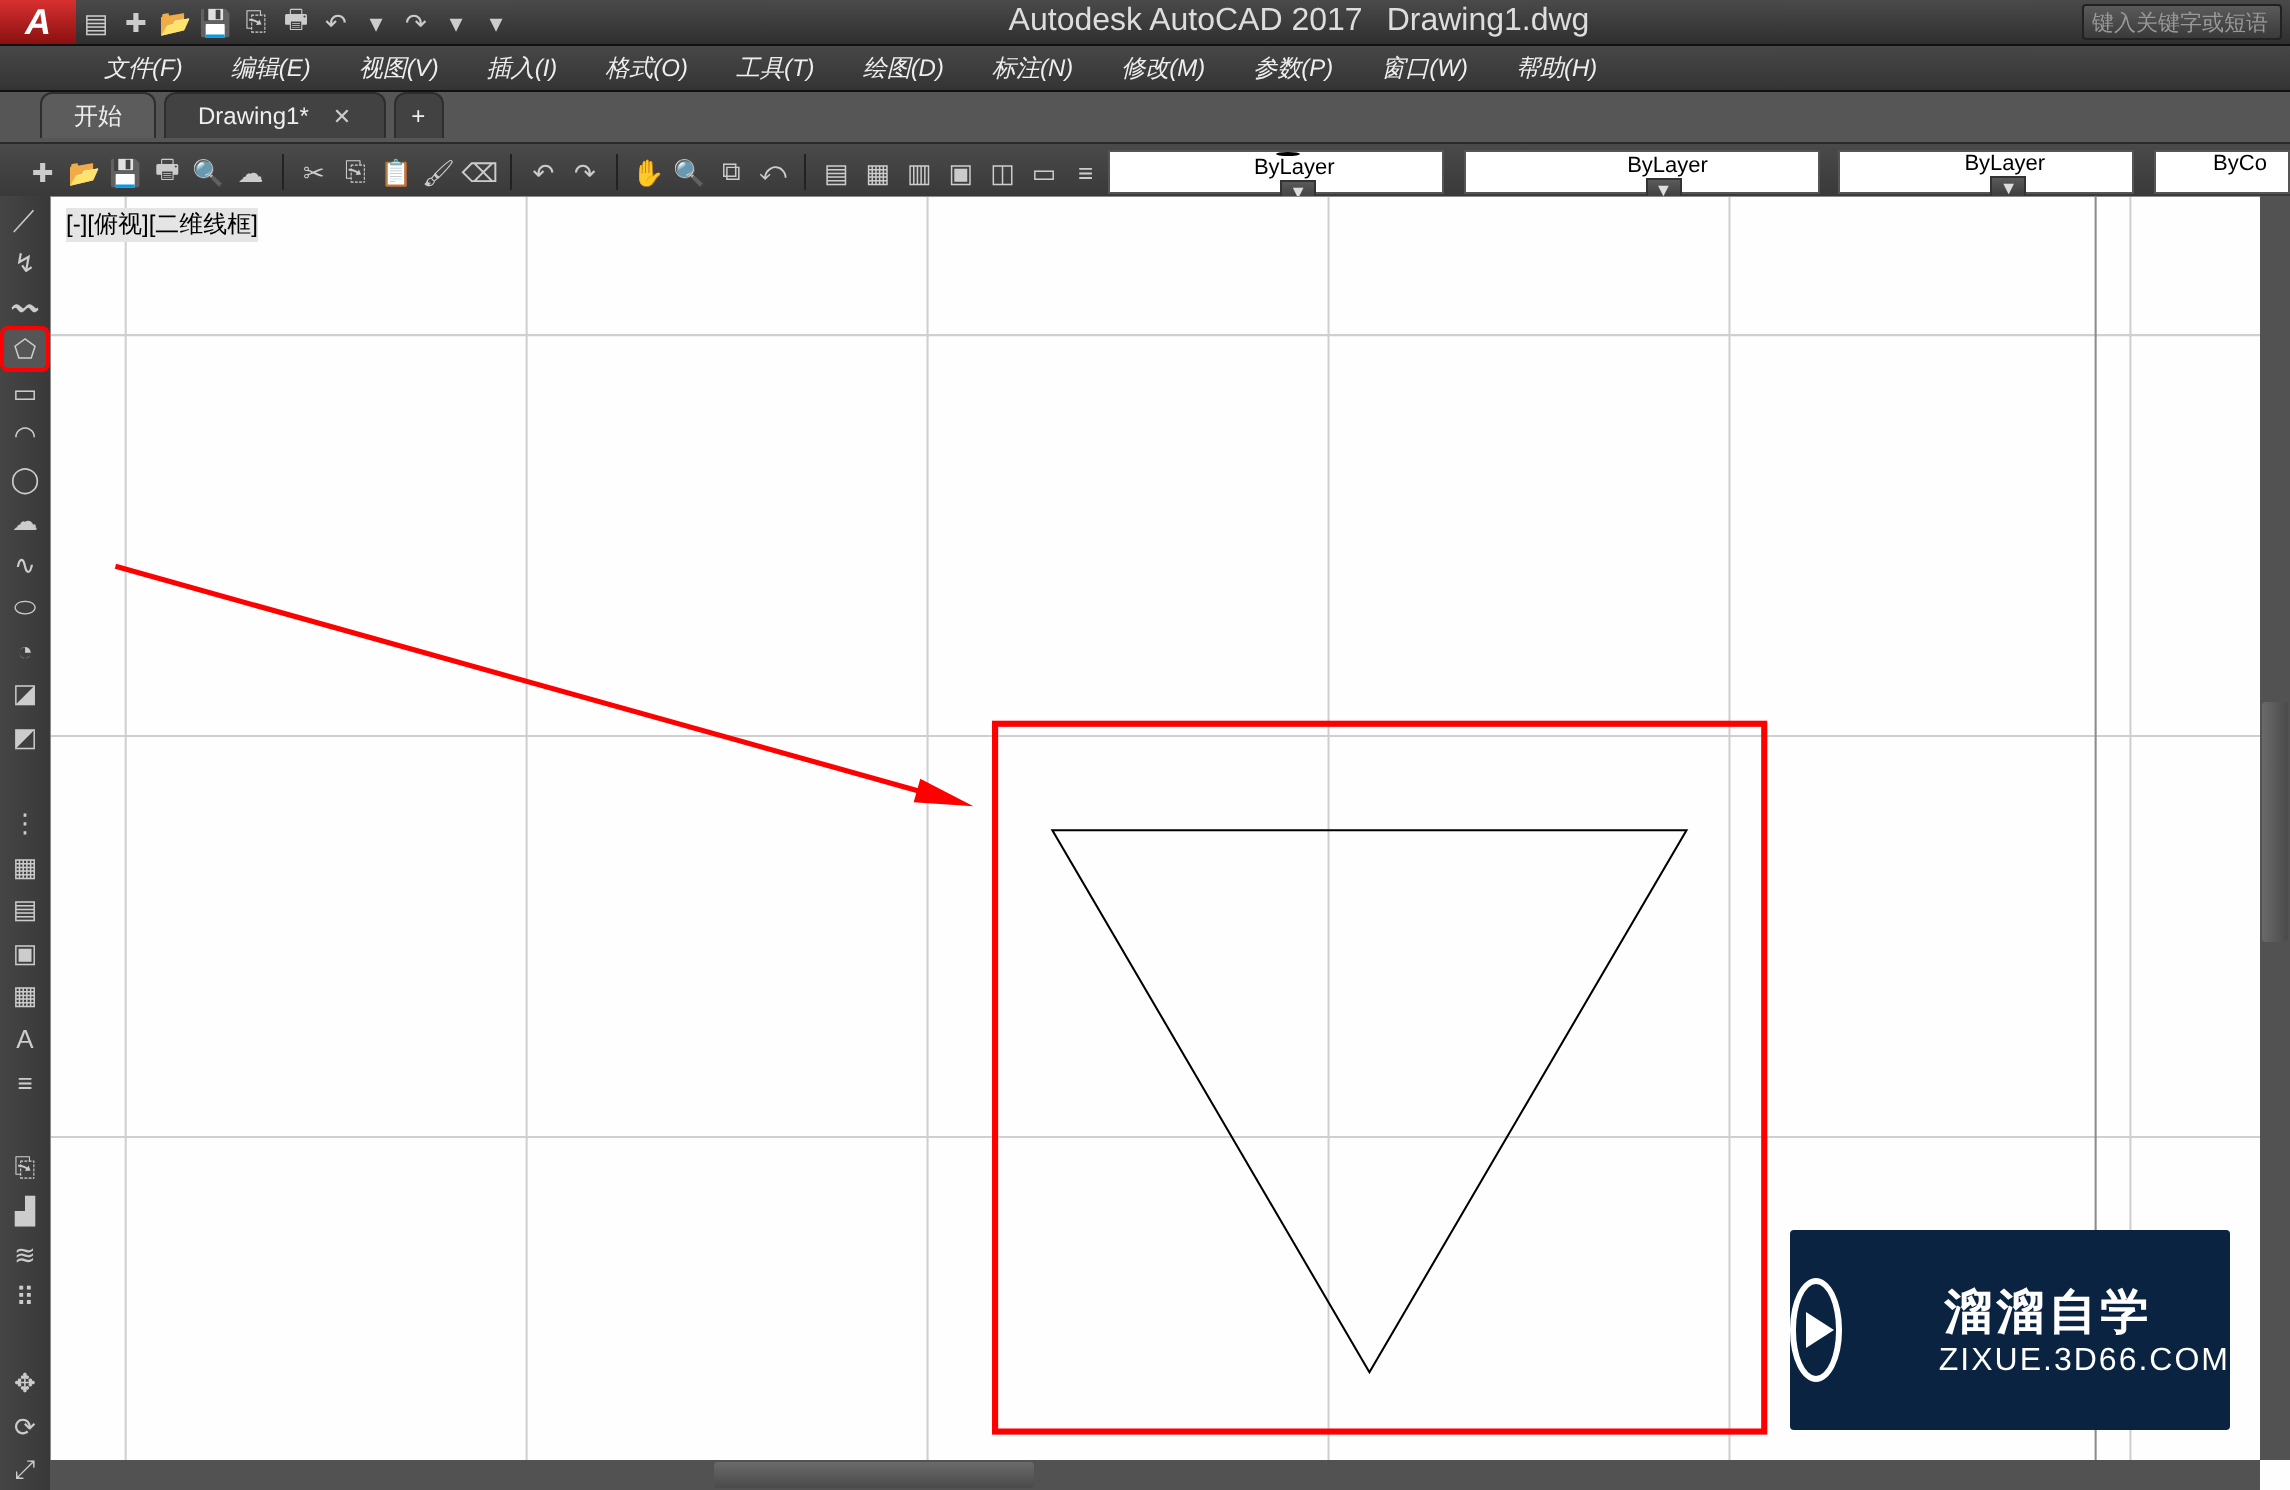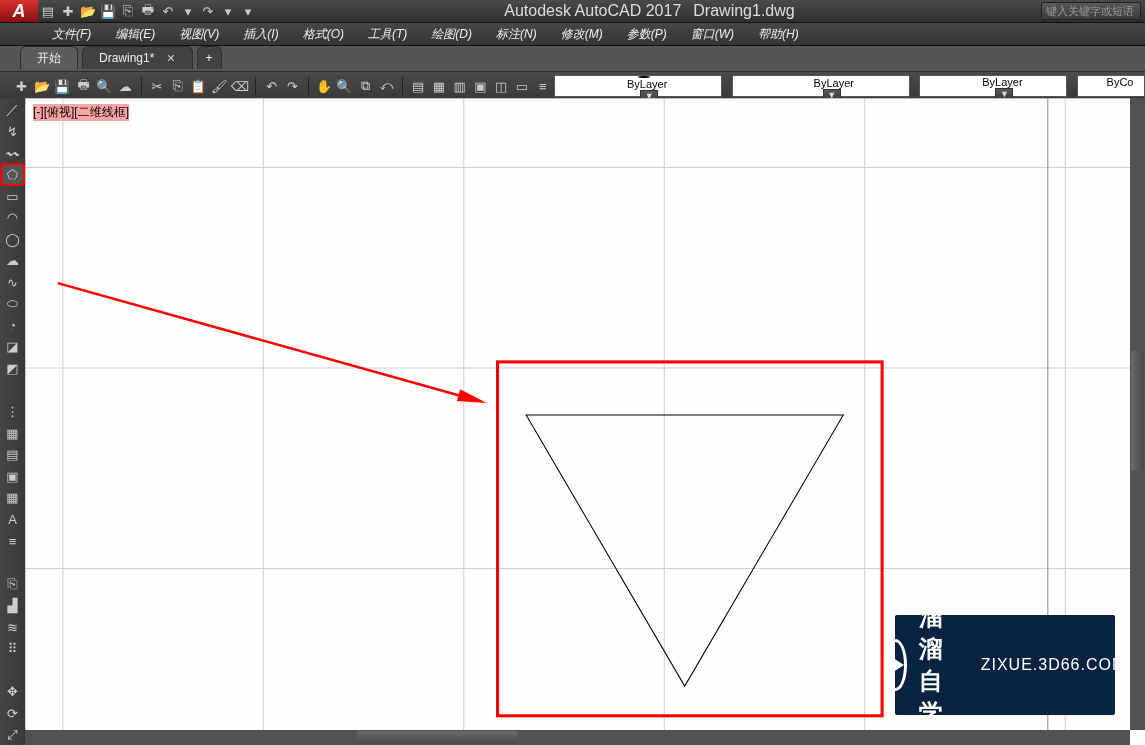--- a/index.html
+++ b/index.html
@@ -156,21 +156,21 @@
     position:absolute; inset:0;
   }
   .gridline { stroke:#cfcfcf; stroke-width:1; }
   .axis { stroke:#8c8c8c; stroke-width:1; }
   .triangle { stroke:#000; stroke-width:1; fill:none; }
   .redbox { stroke:#f00; stroke-width:3; fill:none; }
   .arrowline { stroke:#f00; stroke-width:2.5; fill:none; }
   .arrowhead { fill:#f00; }
   .viewlabel {
     position:absolute; top:6px; left:8px;
-    background:#fca5a5; color:#000; font-size:12px;
+    background:#e5e5e5; color:#000; font-size:12px;
     font-family:"SimSun","Microsoft YaHei",sans-serif;
   }
   .scroll-v {
     position:absolute; right:0; top:0; bottom:15px; width:15px;
     background:#525252;
   }
   .scroll-v .thumb {
     position:absolute; left:1px; right:1px; top:40%; height:120px;
     background:linear-gradient(to right,#6a6a6a,#4a4a4a);
     border-radius:2px;
@@ -195,21 +195,21 @@
     width:46px;height:46px;border:3px solid #fff;border-radius:50%;
     display:flex;align-items:center;justify-content:center;
   }
   .watermark .play::after{
     content:""; display:block; width:0;height:0;
     border-left:14px solid #fff;
     border-top:9px solid transparent;
     border-bottom:9px solid transparent;
     margin-left:3px;
   }
-  .watermark .txtwrap { display:flex;align-items:center;}
+  .watermark .txtwrap { display:flex;flex-direction:column;align-items:center;}
   .watermark .big { font-size:24px; font-weight:bold; letter-spacing:2px;}
   .watermark .small { font-size:16px; letter-spacing:1px;margin-left:36px;}
 </style>
 </head>
 <body>
 
 <div class="titlebar">
   <div class="logo">A</div>
   <div class="qat" id="qat-host">
       <div class="ico">▤</div>

